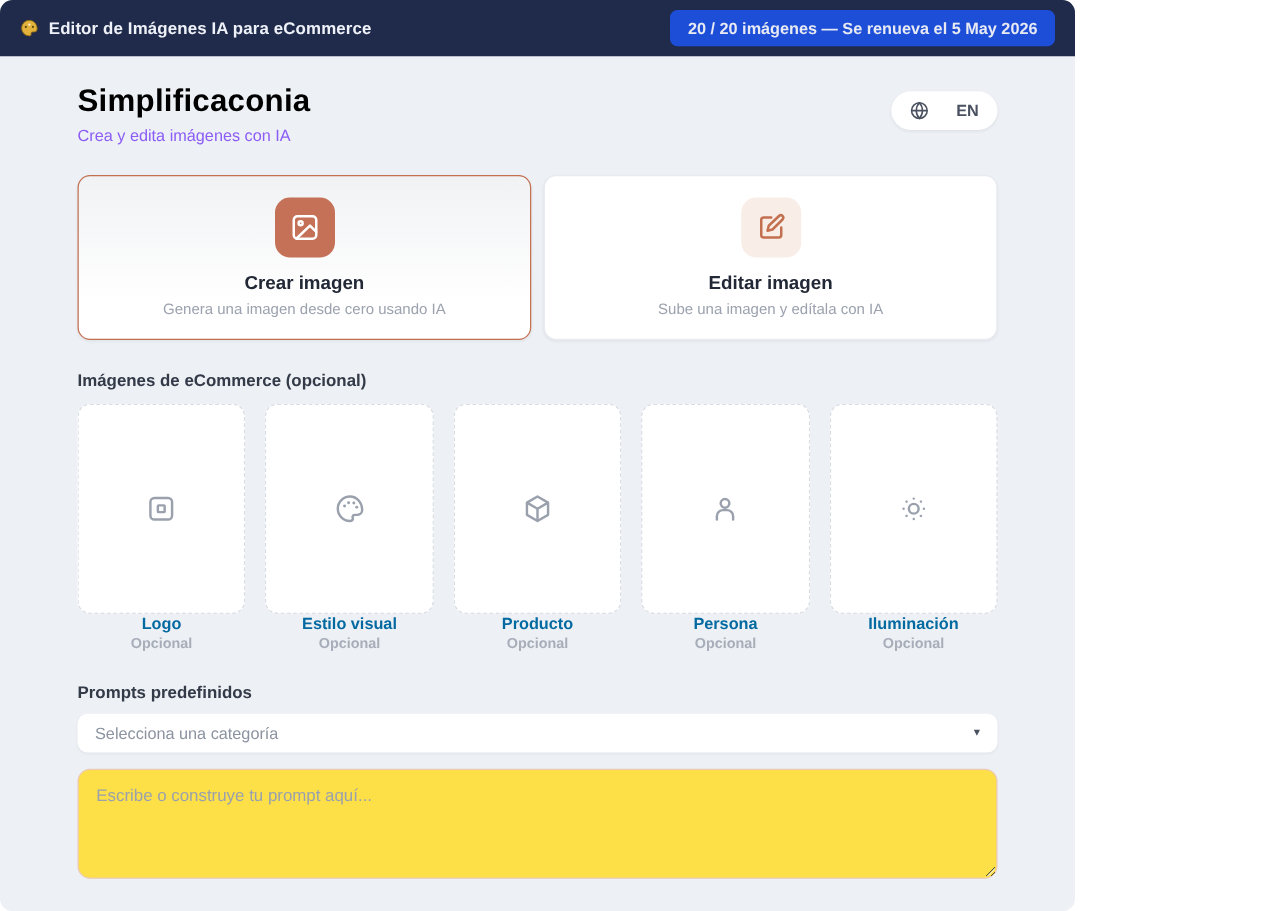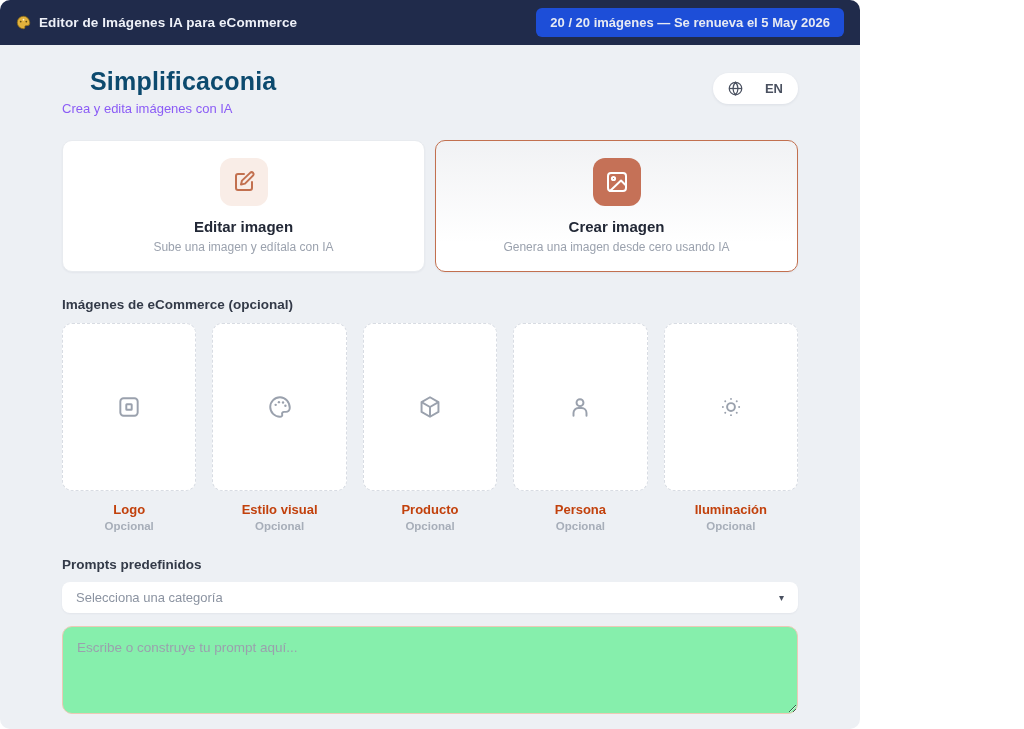--- a/index.html
+++ b/index.html
@@ -16,21 +16,21 @@
   }
   .topbar-left { display: flex; align-items: center; gap: 8px; }
   .topbar-title { color: #eef1f8; font-size: 13.5px; font-weight: 700; letter-spacing: .1px; }
   .usage-badge {
     background: #1d4ed8; color: #e7eaf3; font-size: 13px; font-weight: 600;
     padding: 7px 14px; border-radius: 6px; white-space: nowrap;
   }
   
   .content { padding: 22px 62px 0 62px; }
   .header-row { display: flex; justify-content: space-between; align-items: flex-start; }
-  .page-title { font-size: 25px; font-weight: 800; color: #0c4a6e; letter-spacing: .2px; margin-left: 28px; }
+  .page-title { font-size: 25px; font-weight: 800; color: #000000; letter-spacing: .2px; }
   .page-subtitle { font-size: 13px; color: #8b5cf6; margin-top: 5px; }
   .lang-btn {
     display: flex; align-items: center; gap: 22px; background: #ffffff;
     border: none; border-radius: 17px; padding: 8px 15px; cursor: pointer;
     font-size: 13px; font-weight: 600; color: #4a5160;
     box-shadow: 0 1px 3px rgba(30,40,70,.08); margin-top: 6px;
   }
   
   .mode-cards { display: flex; gap: 10px; margin-top: 24px; }
   .mode-card {
@@ -52,33 +52,33 @@
   .mode-title { font-size: 15px; font-weight: 800; color: #222836; margin-top: 12px; }
   .mode-sub { font-size: 12px; color: #9ba2ae; margin-top: 5px; }
   
   .section-label { font-size: 13.5px; font-weight: 800; color: #333a48; margin-top: 25px; }
   .ref-grid { display: grid; grid-template-columns: repeat(5, 1fr); gap: 16px; margin-top: 11px; }
   .ref-cell { text-align: center; }
   .ref-box {
     height: 168px; background: #ffffff; border: 1.5px dashed #d8dce3; border-radius: 10px;
     display: flex; align-items: center; justify-content: center; cursor: pointer;
   }
-  .ref-name { font-size: 13px; font-weight: 600; color: #c2410c; margin-top: 11px; }
+  .ref-name { font-size: 13px; font-weight: 600; color: #0369a1; }
   .ref-opt { font-size: 11.5px; color: #a7aeb9; margin-top: 3px; font-weight: bold; }
   
   .select-box {
     margin-top: 10px; height: 31px; background: #ffffff; border-radius: 8px;
     display: flex; align-items: center; justify-content: space-between;
     padding: 0 14px; cursor: pointer; box-shadow: 0 1px 2px rgba(30,40,70,.05); gap: 40px;
   }
   .select-text { font-size: 13px; color: #8b93a1; }
   .caret { color: #4a5160; font-size: 10px; line-height: 1; }
   .prompt-area {
     margin-top: 13px; width: 100%; height: 88px; border: 1px solid #ecc9b6;
-    border-radius: 10px; background: #86efac; padding: 13px 14px; resize: vertical;
+    border-radius: 10px; background: #fde047; padding: 13px 14px; resize: vertical;
     font-family: "Liberation Sans", sans-serif; font-size: 13.5px; color: #333a48;
     outline: none; display: block;
   }
   .prompt-area::placeholder { color: #9aa1ad; }
   .icon { display: inline-flex; align-items: center; justify-content: center; }
 </style>
 </head>
 <body>
 
 <div class="app">
@@ -111,45 +111,45 @@
             <circle cx="12" cy="12" r="10"></circle>
             <path d="M2 12h20"></path>
             <path d="M12 2a15.3 15.3 0 0 1 4 10 15.3 15.3 0 0 1-4 10 15.3 15.3 0 0 1-4-10 15.3 15.3 0 0 1 4-10z"></path>
           </svg>
         </span>
         <span>EN</span>
       </button>
     </div>
 
     <div class="mode-cards">
-      <div class="mode-card">
-        <div class="mode-icon soft">
-          <span class="icon">
-            <svg width="24" height="24" viewBox="0 0 24 24" fill="none" stroke="#c2704f" stroke-width="2" stroke-linecap="round" stroke-linejoin="round">
-              <path d="M12 4H6a2 2 0 0 0-2 2v12a2 2 0 0 0 2 2h12a2 2 0 0 0 2-2v-6"></path>
-              <path d="M18.4 2.6a2 2 0 0 1 2.8 2.8L13 13.6 9 14.6l1-4z"></path>
-            </svg>
-          </span>
-        </div>
-        <div class="mode-title">Editar imagen</div>
-        <div class="mode-sub">Sube una imagen y edítala con IA</div>
-      </div>
-
       <div class="mode-card selected">
         <div class="mode-icon solid">
           <span class="icon">
             <svg width="24" height="24" viewBox="0 0 24 24" fill="none" stroke="#ffffff" stroke-width="2" stroke-linecap="round" stroke-linejoin="round">
               <rect x="3" y="3" width="18" height="18" rx="3"></rect>
               <circle cx="8.5" cy="8.5" r="1.6"></circle>
               <path d="M21 15.5l-5-5L5 21"></path>
             </svg>
           </span>
         </div>
         <div class="mode-title">Crear imagen</div>
         <div class="mode-sub">Genera una imagen desde cero usando IA</div>
+      </div>
+
+      <div class="mode-card">
+        <div class="mode-icon soft">
+          <span class="icon">
+            <svg width="24" height="24" viewBox="0 0 24 24" fill="none" stroke="#c2704f" stroke-width="2" stroke-linecap="round" stroke-linejoin="round">
+              <path d="M12 4H6a2 2 0 0 0-2 2v12a2 2 0 0 0 2 2h12a2 2 0 0 0 2-2v-6"></path>
+              <path d="M18.4 2.6a2 2 0 0 1 2.8 2.8L13 13.6 9 14.6l1-4z"></path>
+            </svg>
+          </span>
+        </div>
+        <div class="mode-title">Editar imagen</div>
+        <div class="mode-sub">Sube una imagen y edítala con IA</div>
       </div>
     </div>
 
     <div class="section-label">Imágenes de eCommerce (opcional)</div>
     <div class="ref-grid">
 
       <div class="ref-cell">
         <div class="ref-box">
           <span class="icon">
             <svg width="26" height="26" viewBox="0 0 24 24" fill="none" stroke="#9aa1ad" stroke-width="1.8">

